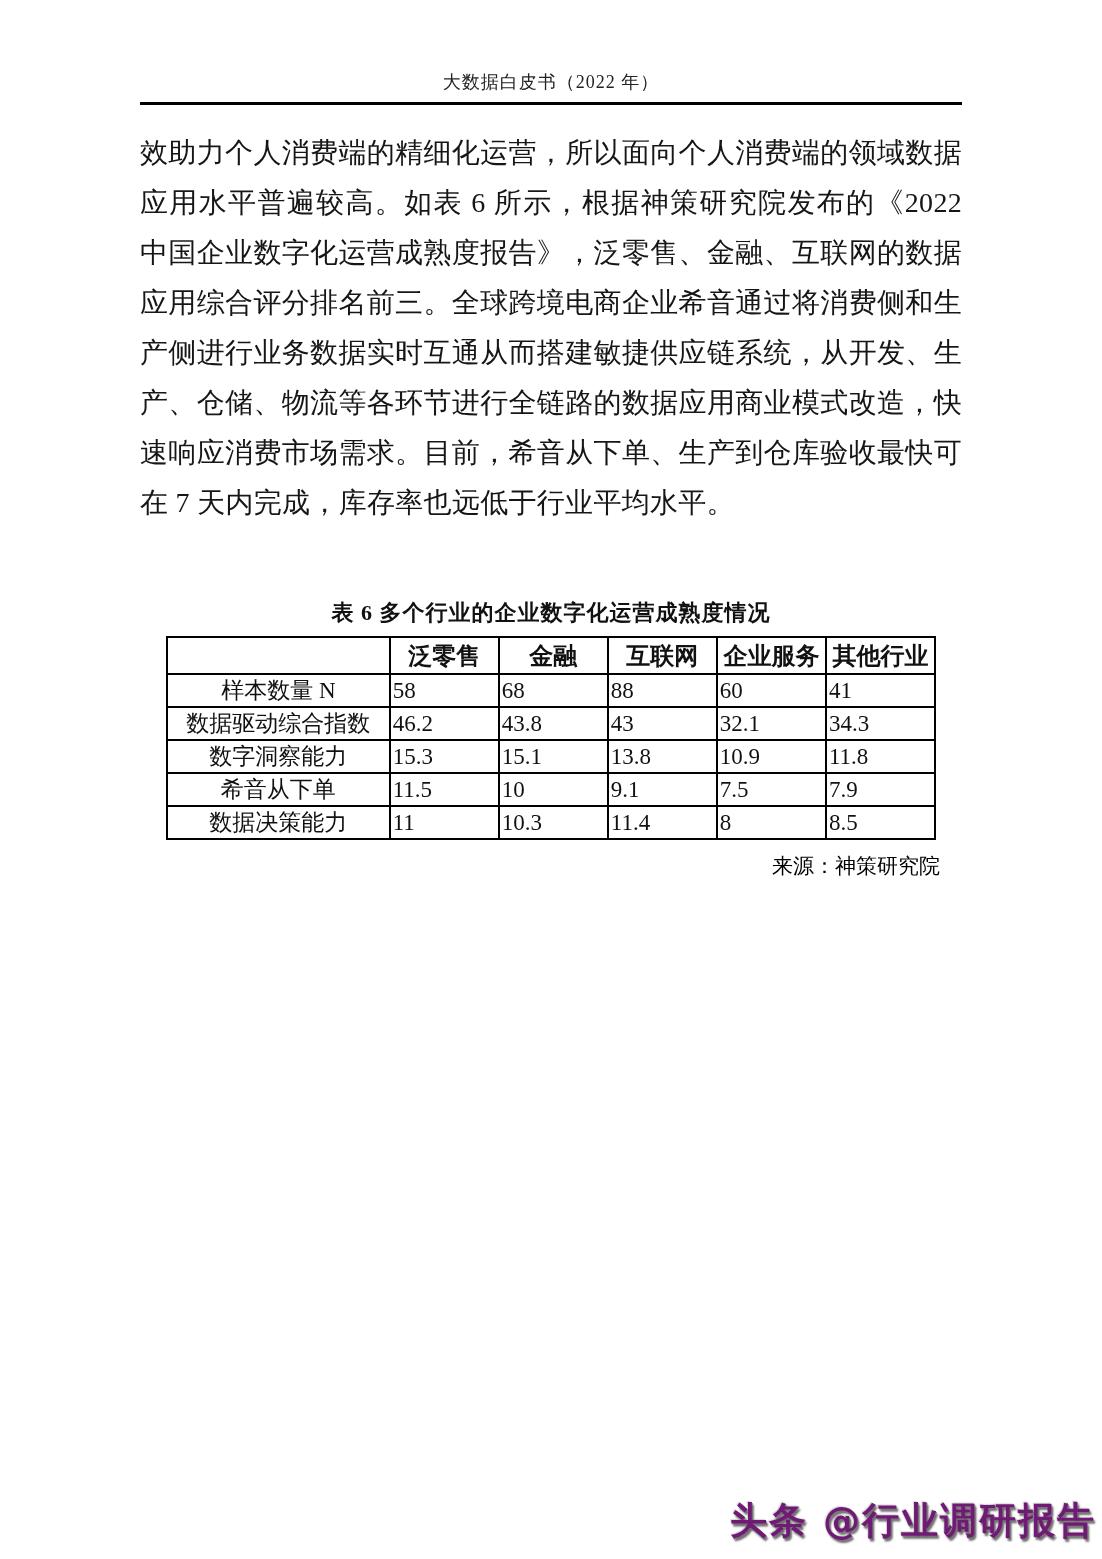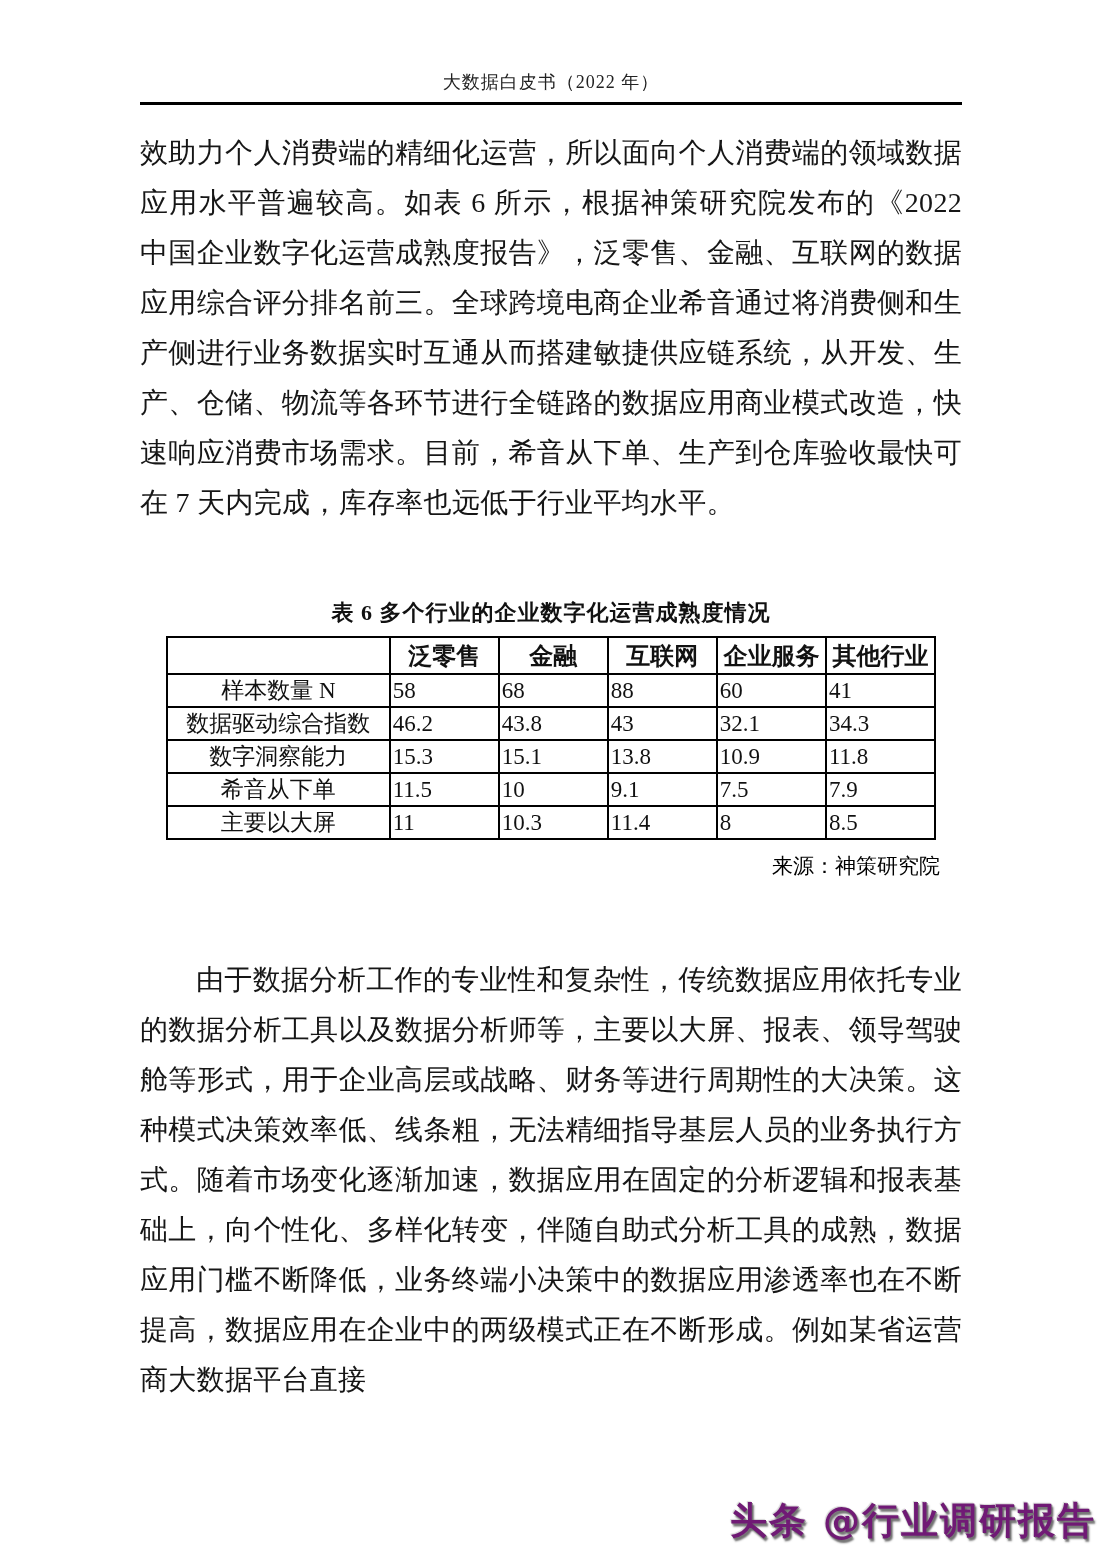--- a/index.html
+++ b/index.html
@@ -184,31 +184,30 @@
         </tr>
         <tr>
           <th>希音从下单</th>
           <td>11.5</td>
           <td>10</td>
           <td>9.1</td>
           <td>7.5</td>
           <td>7.9</td>
         </tr>
         <tr>
-          <th>主要以大屏</th>
+          <th>数据决策能力</th>
           <td>11</td>
           <td>10.3</td>
           <td>11.4</td>
           <td>8</td>
           <td>8.5</td>
         </tr>
       </tbody>
   </table>
 
   <div class="table-source">来源：神策研究院</div>
 
 
-  <p class="body-para para-2">由于数据分析工作的专业性和复杂性，传统数据应用依托专业的数据分析工具以及数据分析师等，主要以大屏、报表、领导驾驶舱等形式，用于企业高层或战略、财务等进行周期性的大决策。这种模式决策效率低、线条粗，无法精细指导基层人员的业务执行方式。随着市场变化逐渐加速，数据应用在固定的分析逻辑和报表基础上，向个性化、多样化转变，伴随自助式分析工具的成熟，数据应用门槛不断降低，业务终端小决策中的数据应用渗透率也在不断提高，数据应用在企业中的两级模式正在不断形成。例如某省运营商大数据平台直接</p>
 
 
   <div class="watermark">头条 @行业调研报告</div>
 
 </div>
 
 </body></html>

